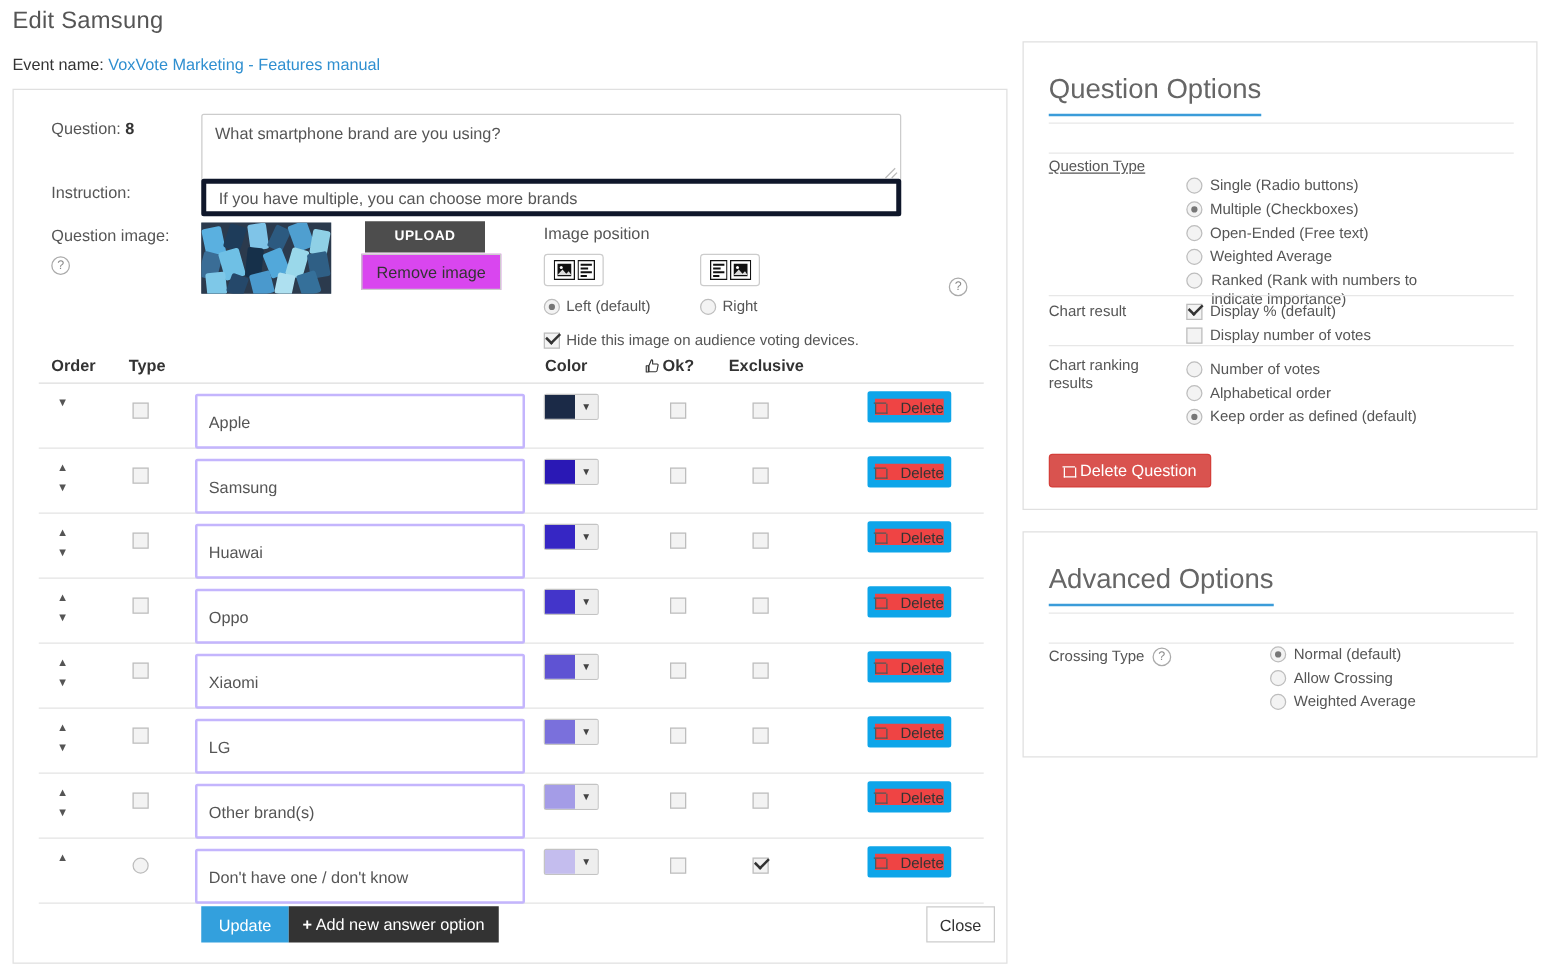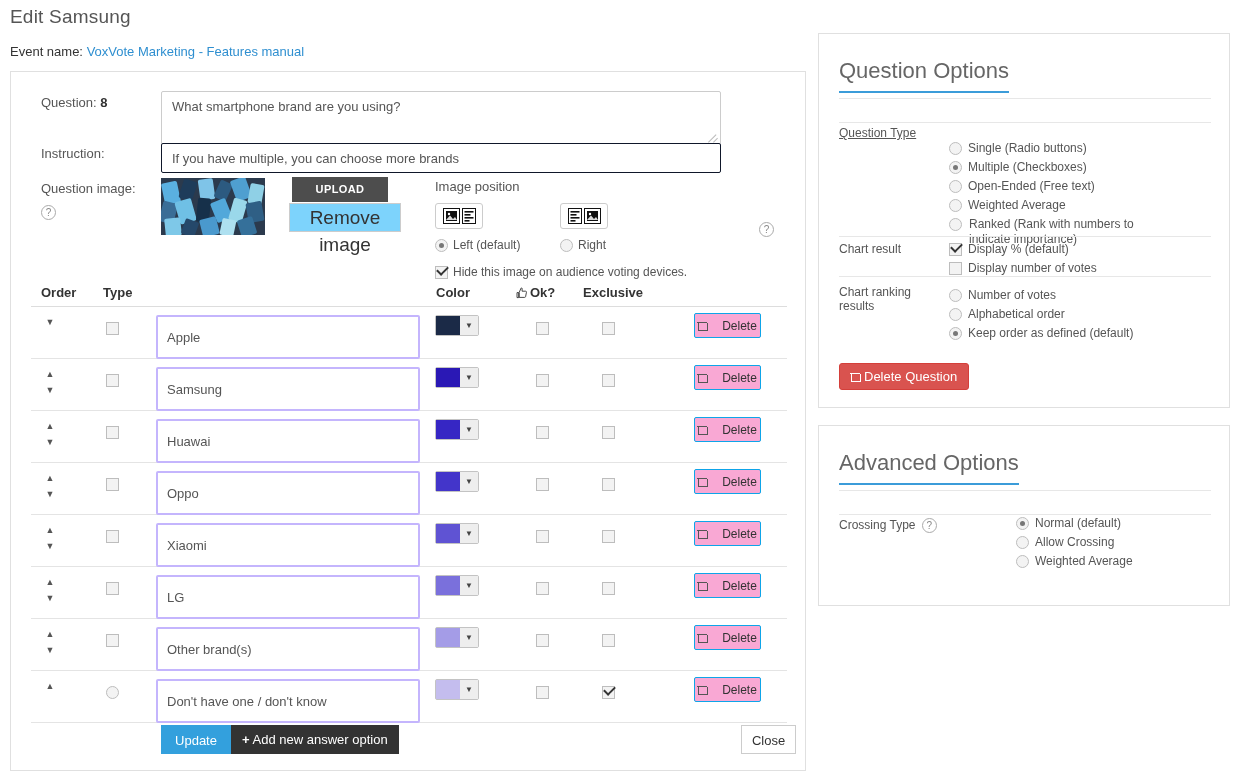--- a/index.html
+++ b/index.html
@@ -56,21 +56,21 @@
   .ta-grip:before, .ta-grip:after {
     content: ""; position: absolute; background: #bbb; height: 1px;
     transform-origin: 0 0;
   }
   .ta-grip:before { width: 11px; top: 10px; left: 0; transform: rotate(-45deg); }
   .ta-grip:after { width: 6px; top: 10px; left: 5px; transform: rotate(-45deg); }
 
   .i-input {
     position: absolute; left: 150px; top: 71px;
     width: 560px; height: 30px;
-    border: 1px solid #0f172a; border-radius: 2px;
+    border: 4px solid #0f172a; border-radius: 2px;
     padding: 4px 10px;
     font-family: "Liberation Sans", sans-serif;
     font-size: 13px; color: #555;
     outline: none; background: #fff;
   }
 
   .help-icon {
     display: inline-block;
     width: 15px; height: 15px; line-height: 13px;
     border: 1px solid #aaa; border-radius: 50%;
@@ -92,23 +92,23 @@
     width: 96px; height: 25px;
     background: #4d4d4d; color: #ffffff;
     font-size: 11px; font-weight: 700; letter-spacing: .4px;
     text-align: center; line-height: 25px;
     cursor: pointer; border: none;
     font-family: "Liberation Sans", sans-serif;
   }
   .remove-btn {
     position: absolute; left: 278px; top: 131px;
     width: 112px; height: 29px;
-    background: #7dd3fc; color: #333;
+    background: #d946ef; color: #333;
     border: 1px solid #cccccc;
-    font-size: 19px; text-align: center; line-height: 27px;
+    font-size: 13px; text-align: center; line-height: 27px;
     cursor: pointer;
     font-family: "Liberation Sans", sans-serif;
   }
 
   .img-pos-title {
     position: absolute; left: 424px; top: 107px;
     font-size: 13px; color: #555;
   }
   .pos-box {
     position: absolute; top: 131px;
@@ -196,21 +196,21 @@
   .color-caret {
     width: 19px; height: 19px; background: #eeeeee;
     display: flex; align-items: center; justify-content: center;
     font-size: 8px; color: #444;
   }
   .ok-cell { position: absolute; left: 505px; top: 13px; }
   .excl-cell { position: absolute; left: 571px; top: 13px; }
   .del-cell { position: absolute; left: 663px; top: 6px; }
   .del-btn {
     width: 67px; height: 25px;
-    background: #f9a8d4; border: 1px solid #0ea5e9; border-radius: 2px;
+    background: #ef4444; border: 6px solid #0ea5e9; border-radius: 2px;
     font-size: 12px; color: #333; cursor: pointer;
     display: flex; align-items: center; justify-content: center; gap: 16px;
     font-family: "Liberation Sans", sans-serif;
   }
 
   .trash {
     display: inline-block; width: 8px; height: 9px; position: relative;
   }
   .trash:before {
     content: ""; position: absolute; left: 0; top: 2px;

